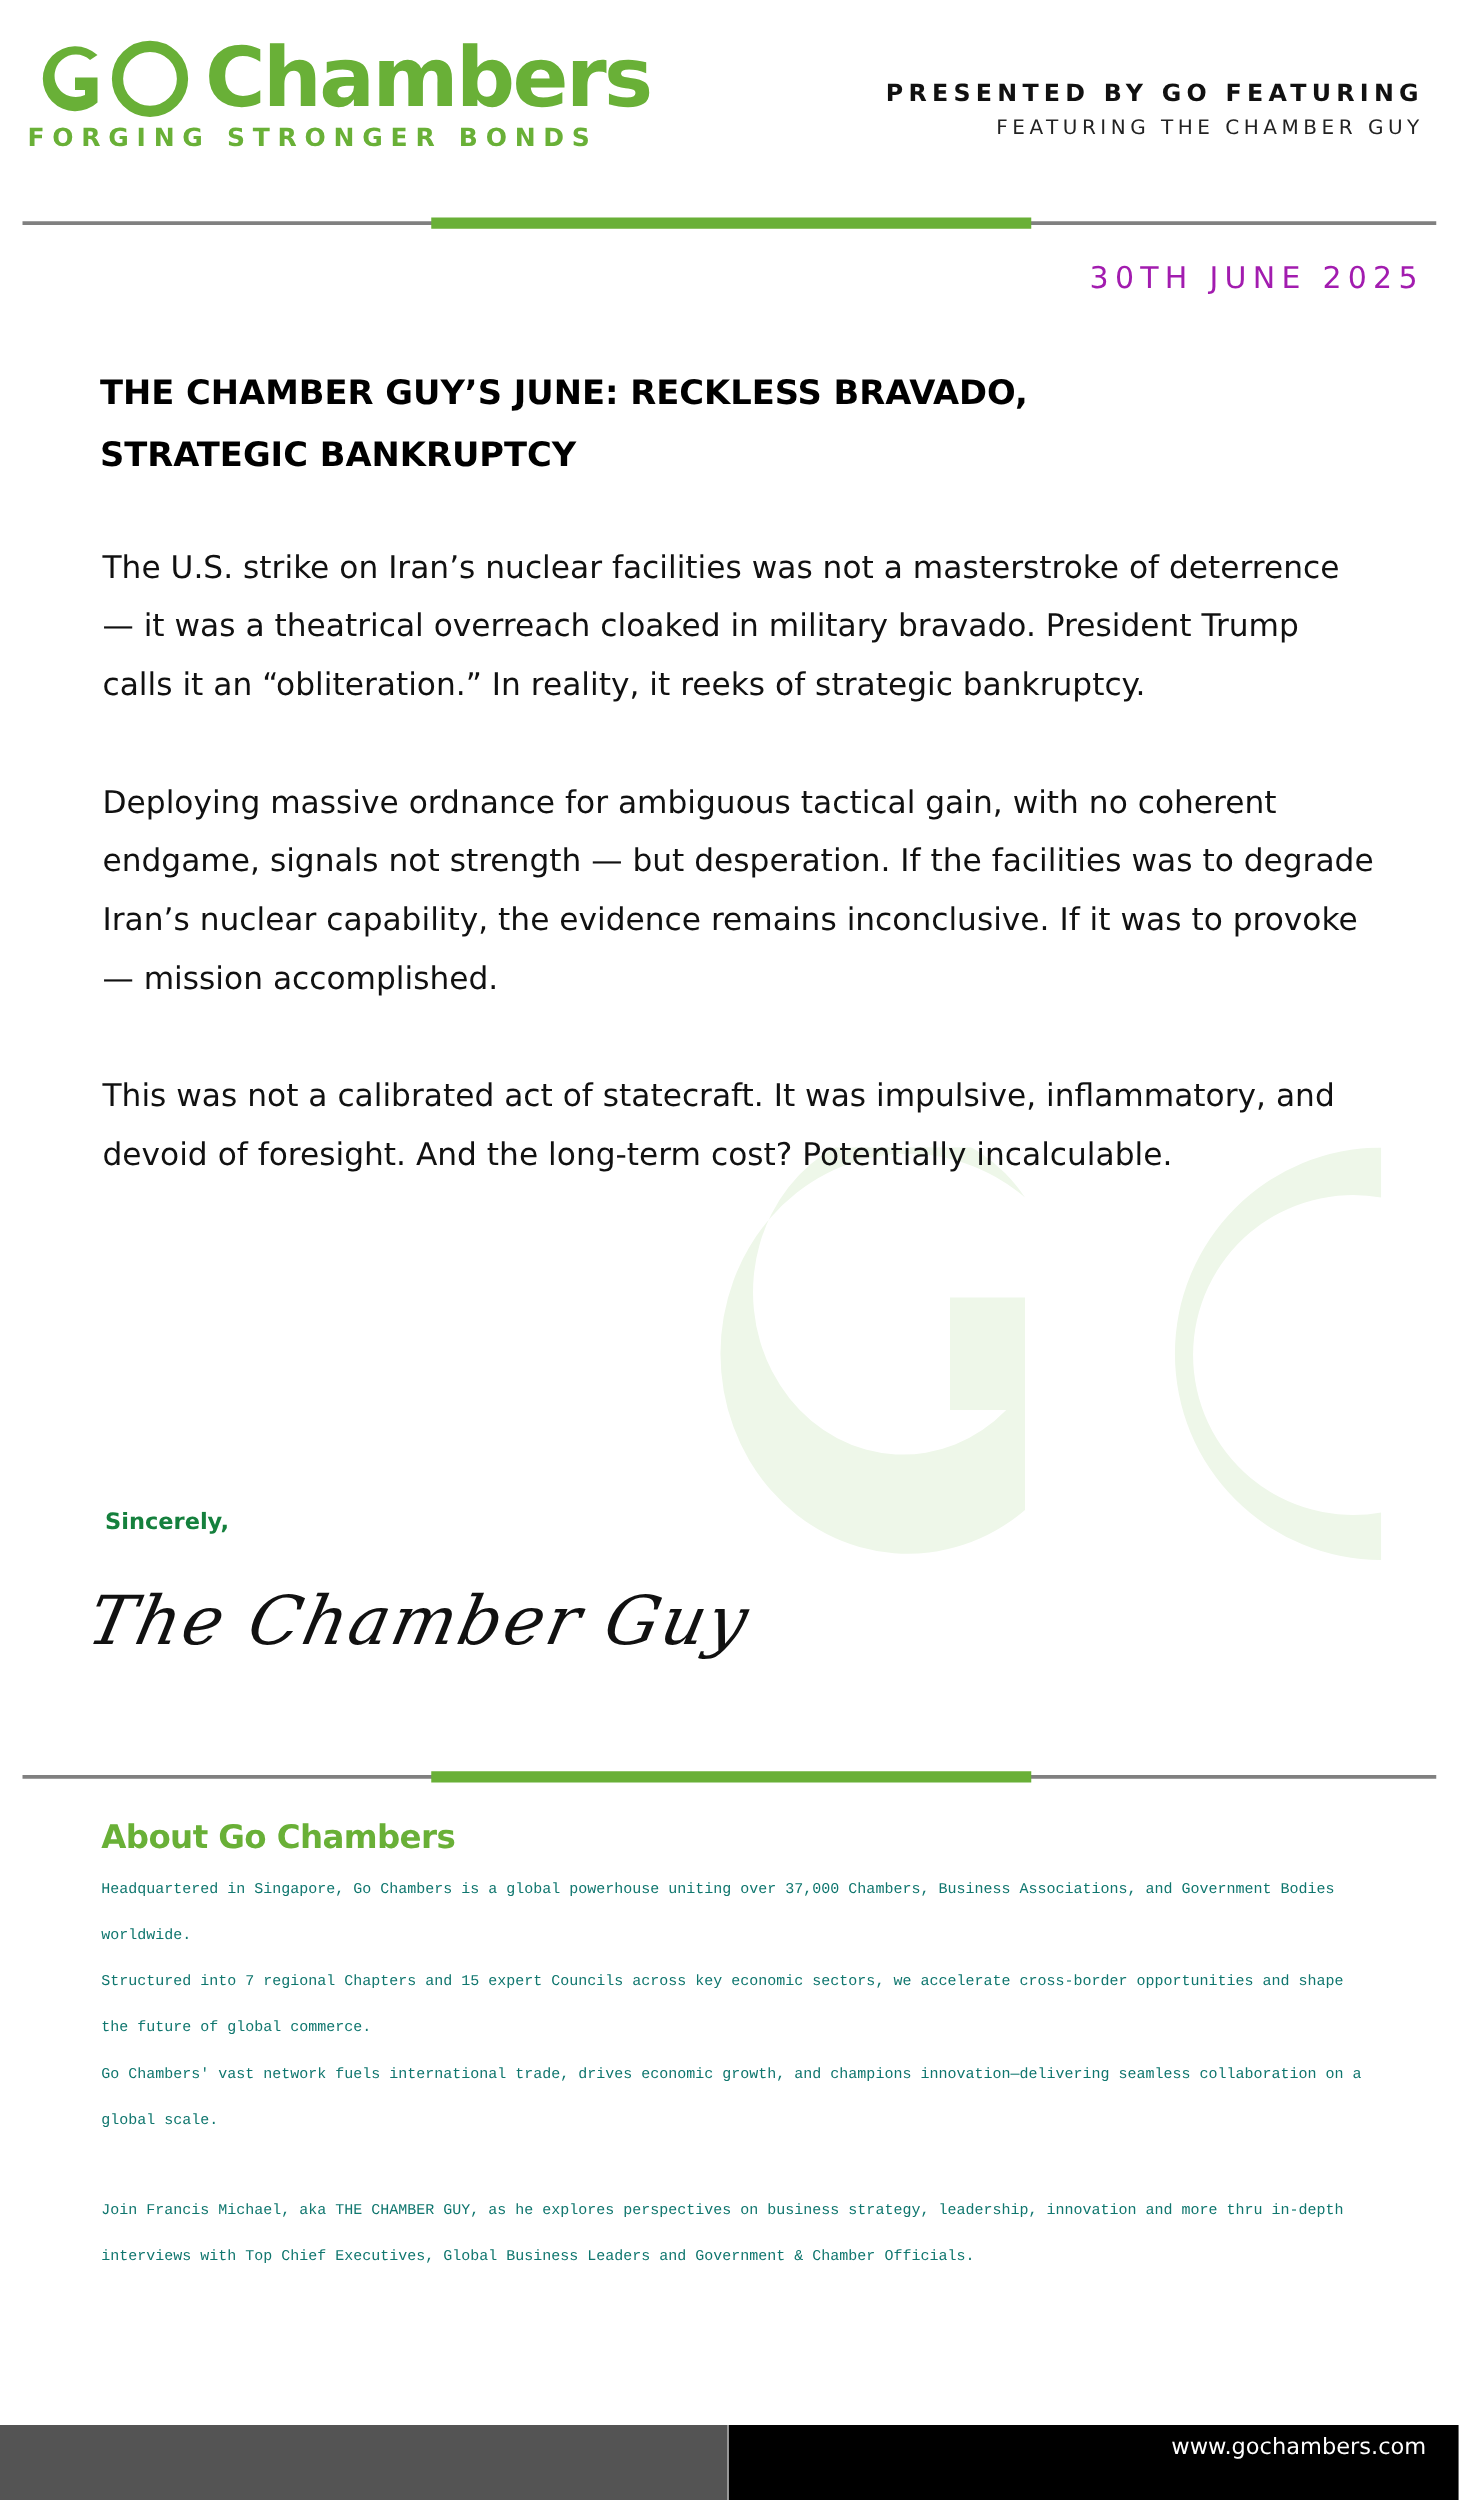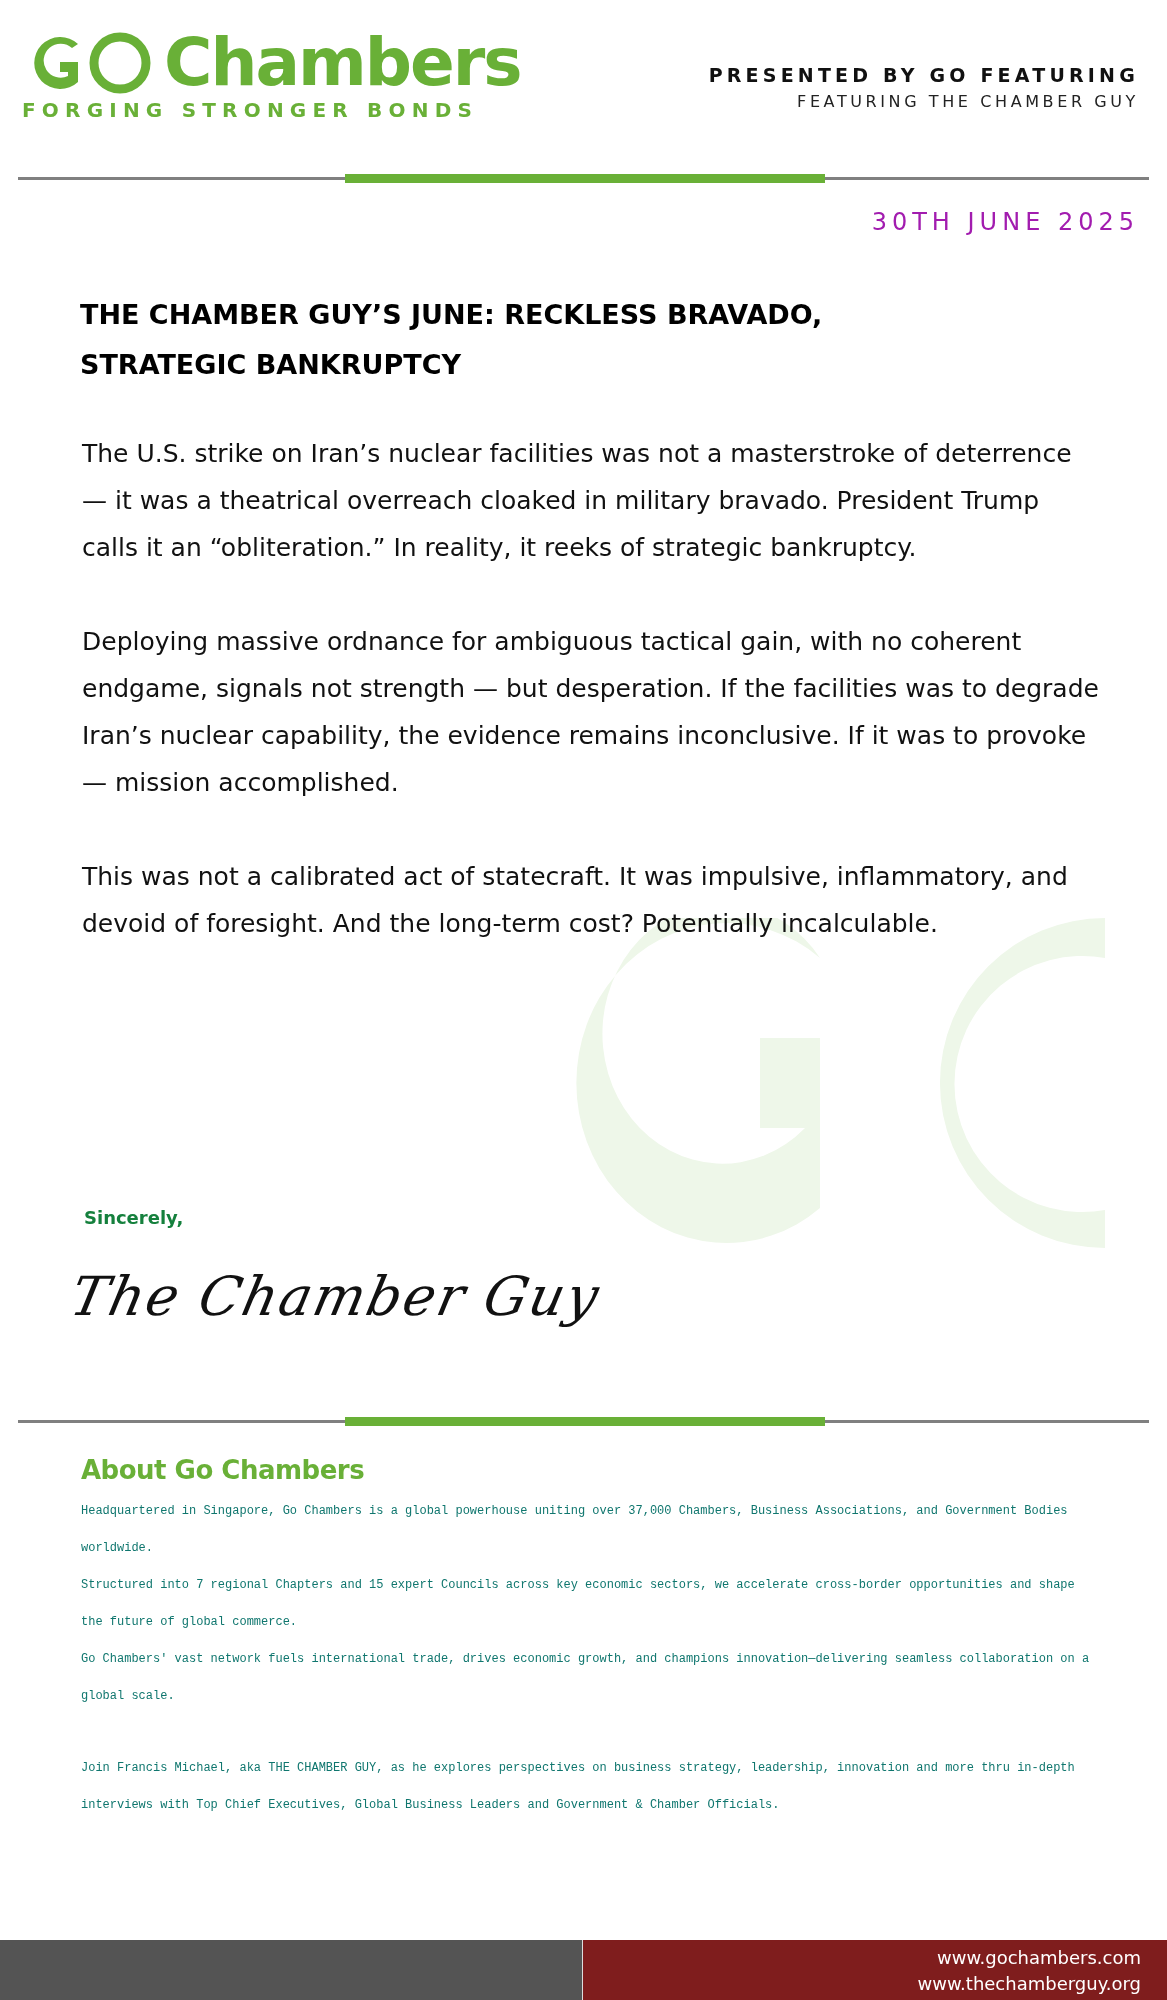--- a/index.html
+++ b/index.html
@@ -34,21 +34,21 @@
     .signature { position: absolute; left: 72px; top: 1265px; font-family: "DejaVu Serif", serif; font-style: italic; font-size: 54px; color: #111; letter-spacing: 2px; transform: skewX(-12deg); font-weight: normal; }
 
     .about { position: absolute; left: 81px; width: 1020px; }
     .about-1 { top: 1455px; }
     .about-2 { top: 1750px; }
     .about h2 { font-family: "DejaVu Sans", sans-serif; font-weight: bold; font-size: 26px; color: #69b037; letter-spacing: -0.5px; margin-bottom: 8px; }
     .about p { font-family: Liberation Mono, monospace; font-size: 12px; line-height: 37px; color: #0f766e; }
 
     .footer { position: absolute; left: 0; top: 1940px; width: 1167px; height: 60px; display: flex; }
     .footer-left { width: 583px; height: 60px; background: #545454; border-right: 1px solid #ddd; }
-    .footer-right { flex: 1; height: 60px; background: #7f1d1d; text-align: right; padding: 5px 26px 0 0; }
+    .footer-right { flex: 1; height: 60px; background: #000000; text-align: right; padding: 5px 26px 0 0; }
     .footer-right div { color: #fff; font-family: "DejaVu Sans", sans-serif; font-size: 18px; line-height: 26px; }
   </style>
 </head>
 <body>
 
 <div class="logo">
   <div class="logo-main">
     <span class="logo-go">
       <svg width="132" height="62" viewBox="0 0 132 62">
         <path d="M56 12 A26 26 0 1 0 56 50 L56 30 L38 30 L38 40 L46 40 L46 44 A17 17 0 1 1 50 16 Z" fill="#69b037"></path>
@@ -104,15 +104,14 @@
 </div>
 
 <div class="about about-2">
   <p>Join Francis Michael, aka THE CHAMBER GUY, as he explores perspectives on business strategy, leadership, innovation and more thru in-depth interviews with Top Chief Executives, Global Business Leaders and Government &amp; Chamber Officials.</p>
 </div>
 
 <div class="footer">
   <div class="footer-left"></div>
   <div class="footer-right">
     <div>www.gochambers.com</div>
-    <div>www.thechamberguy.org</div>
   </div>
 </div>
 
 </body></html>

